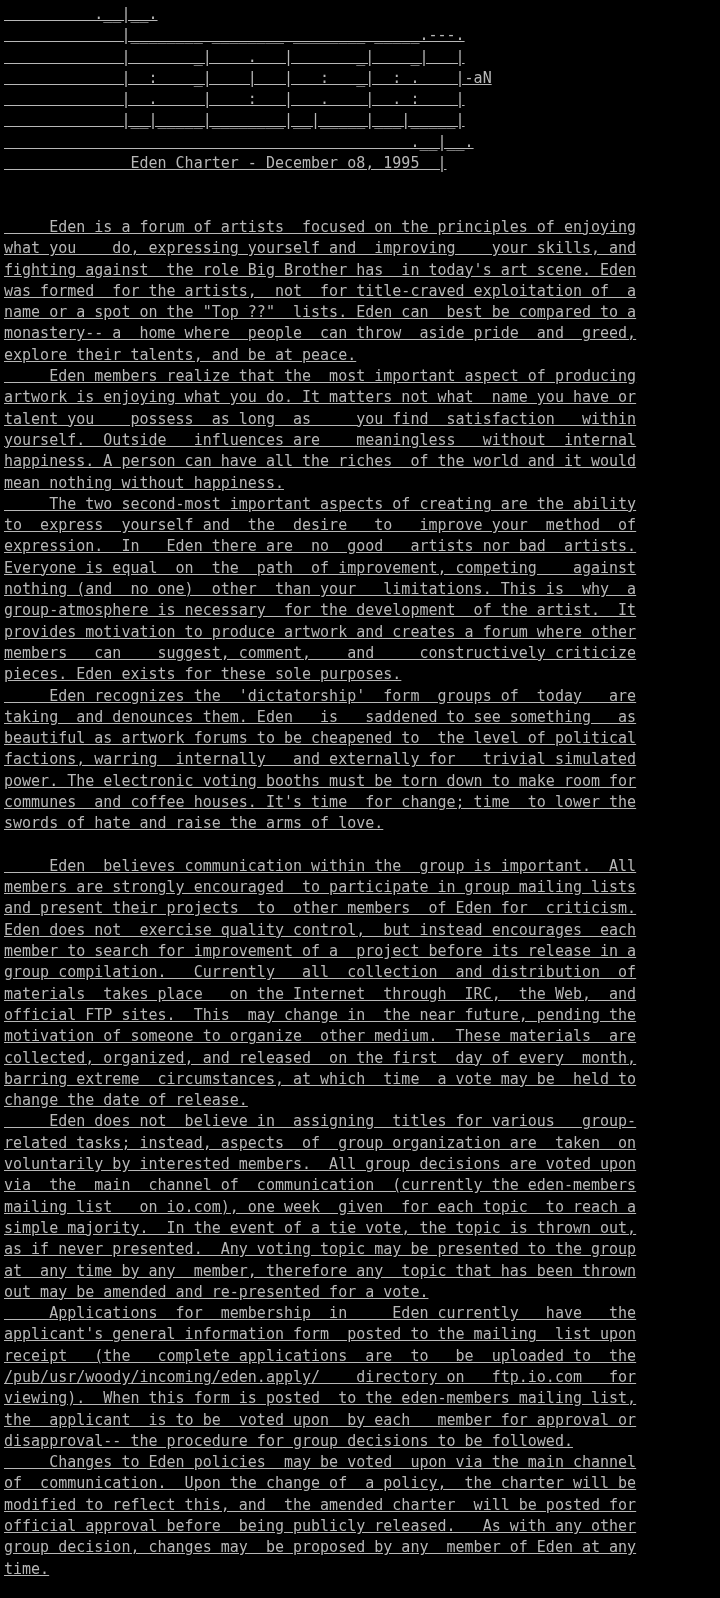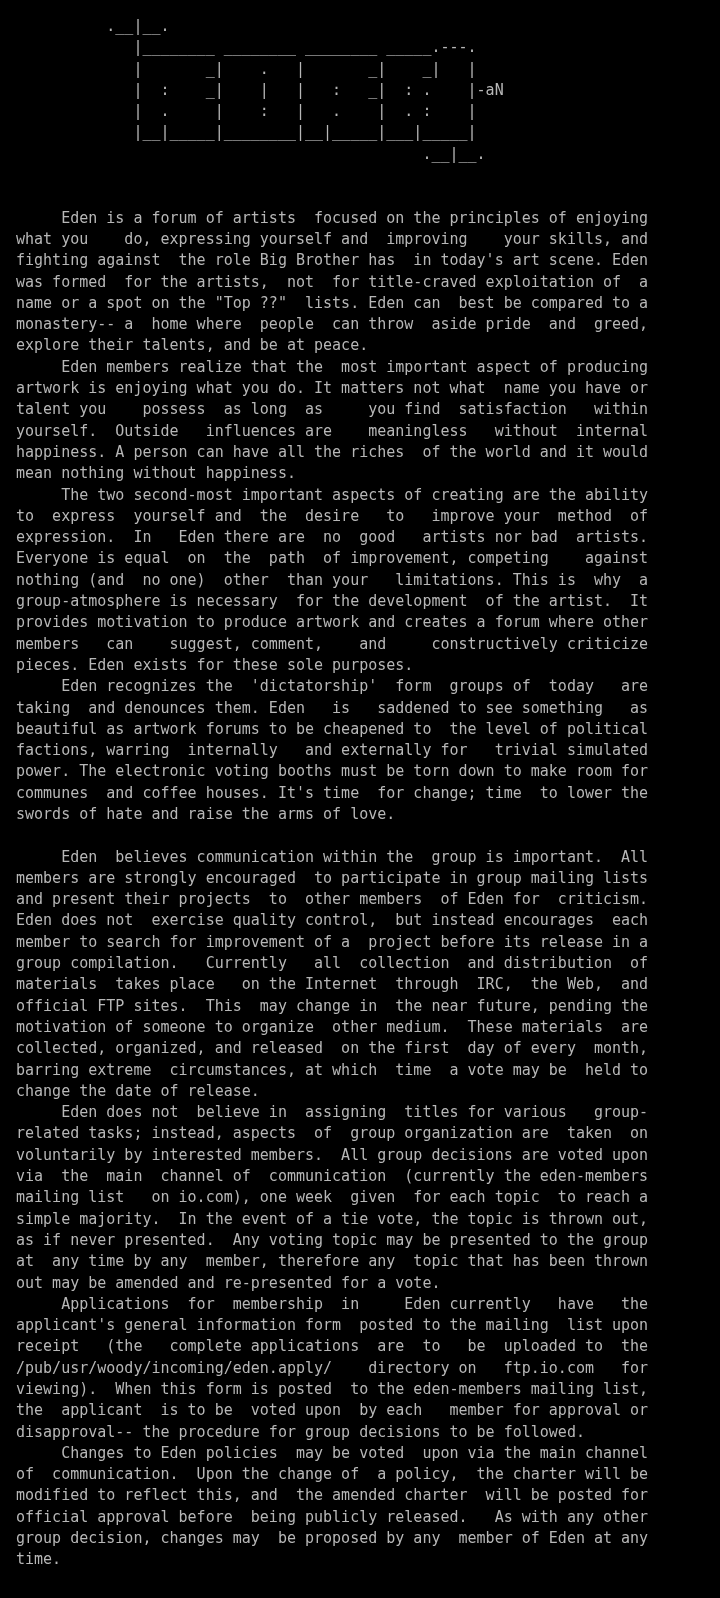--- a/index.html
+++ b/index.html
@@ -11,43 +11,44 @@
     width: 720px;
     height: 1598px;
     overflow: hidden;
   }
   .screen {
     width: 720px;
     height: 1598px;
     background: #000000;
   }
   pre.doc {
-    margin: 16px;
+    margin: 4px;
     padding: 0;
     font-family: "DejaVu Sans Mono", "Liberation Mono", monospace;
     font-size: 15px;
     line-height: 21.3px;
     color: #b7b7b7;
     white-space: pre;
+    text-decoration: underline;
   }
   pre.doc div {
     white-space: pre;
   }
 </style>
 </head>
 <body>
 
 <div class="screen">
   <pre class="doc"><div>          .__|__.
              |________ ________ ________ _____.---.
              |       _|    .   |       _|    _|   |
              |  :    _|    |   |   :   _|  : .    |-aN
              |  .     |    :   |   .    |  . :    |
              |__|_____|________|__|_____|___|_____|
-                                             .__|__.</div><div>
+                                             .__|__.</div><div>              Eden Charter - December o8, 1995  |</div><div>
 
      Eden is a forum of artists  focused on the principles of enjoying
 what you    do, expressing yourself and  improving    your skills, and
 fighting against  the role Big Brother has  in today's art scene. Eden
 was formed  for the artists,  not  for title-craved exploitation of  a
 name or a spot on the "Top ??"  lists. Eden can  best be compared to a
 monastery-- a  home where  people  can throw  aside pride  and  greed,
 explore their talents, and be at peace.
      Eden members realize that the  most important aspect of producing
 artwork is enjoying what you do. It matters not what  name you have or

